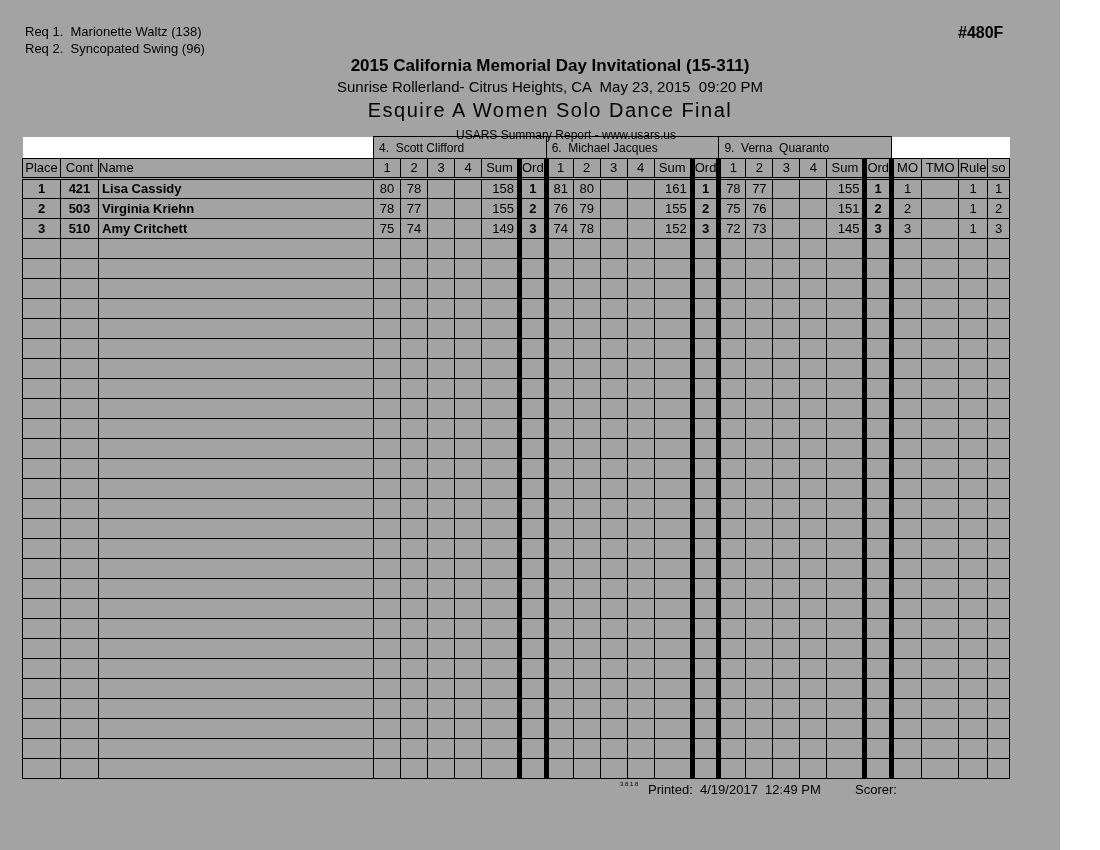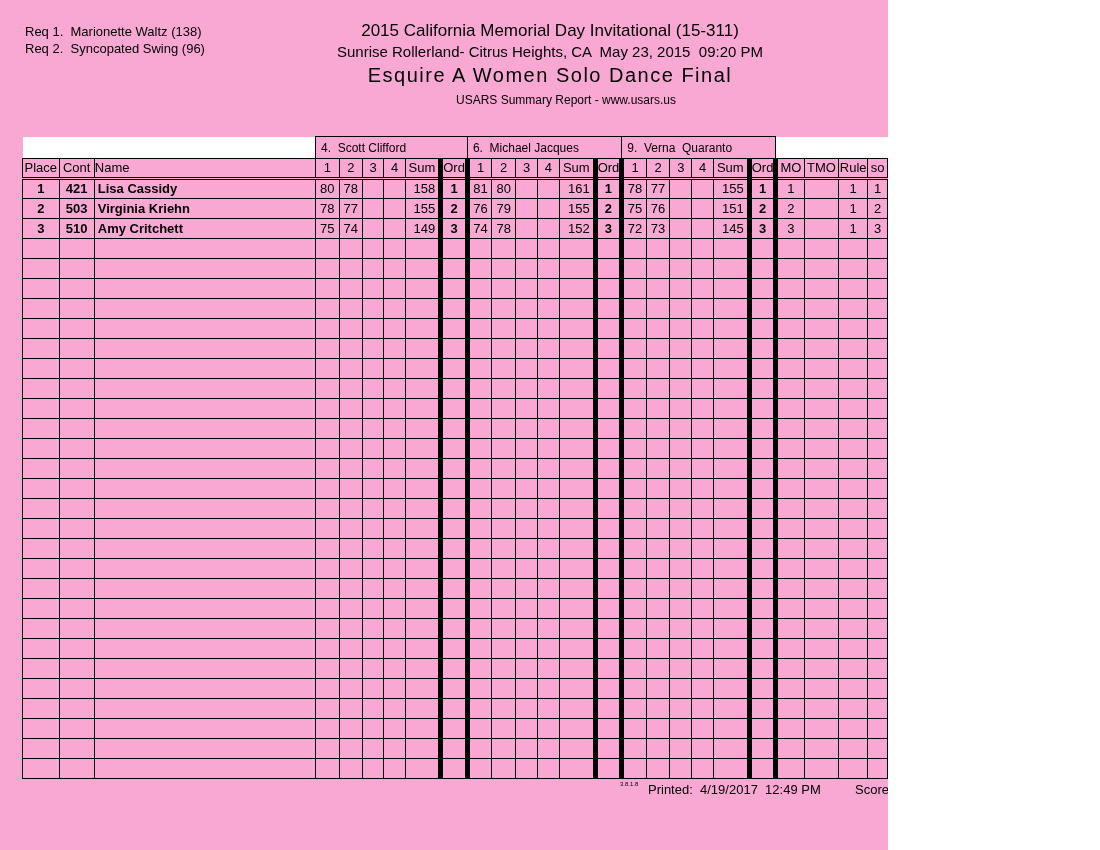--- a/index.html
+++ b/index.html
@@ -1,24 +1,24 @@
 <!DOCTYPE html>
 <html><head>
 <meta charset="utf-8">
 <style>
   * { margin: 0; padding: 0; box-sizing: border-box; }
   html, body { width: 1100px; height: 850px; background: #fff; color: #000;
     font-family: "Liberation Sans", "DejaVu Sans", sans-serif; }
-  .page { position: relative; width: 888px; height: 850px; background: #f9a8d4; overflow: hidden; }
+  .page { position: relative; width: 1060px; height: 850px; background: #a3a3a3; overflow: hidden; }
   .pre { white-space: pre; }
 
   
   .req-block { position: absolute; left: 25px; top: 23px; font-size: 13px; line-height: 17px; }
   .center-head { position: absolute; left: 0; top: 20px; width: 1100px; text-align: center; }
-  .title-main { font-size: 17px; font-weight: normal; line-height: 22px; }
+  .title-main { font-size: 17px; font-weight: bold; line-height: 22px; margin-top: 35px; }
   .venue-line { font-size: 15px; line-height: 19px; }
   .event-title { font-size: 20px; font-weight: normal; letter-spacing: 1.5px; line-height: 24px; margin-top: 2px; }
   .report-type { font-size: 12px; line-height: 22px; margin-top: 2px; padding-left: 32px; }
   .report-number { position: absolute; left: 958px; top: 24px; font-size: 16px; font-weight: bold; }
 
   
   .table-wrap { position: absolute; left: 22px; top: 136px; }
   table { border-collapse: collapse; table-layout: fixed; }
   td, th { border: 1px solid #000; height: 20px; font-size: 13px; line-height: 18px;
     padding: 0; overflow: hidden; white-space: nowrap; font-weight: normal; vertical-align: middle; }

